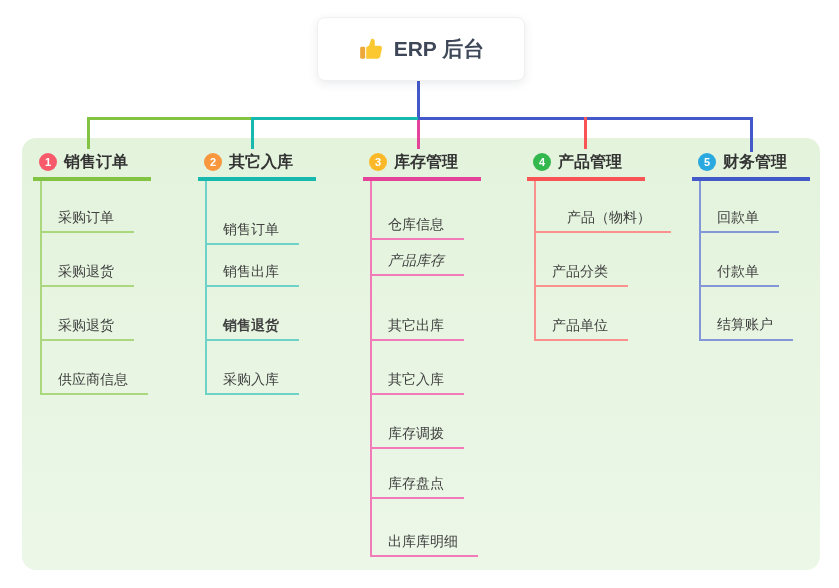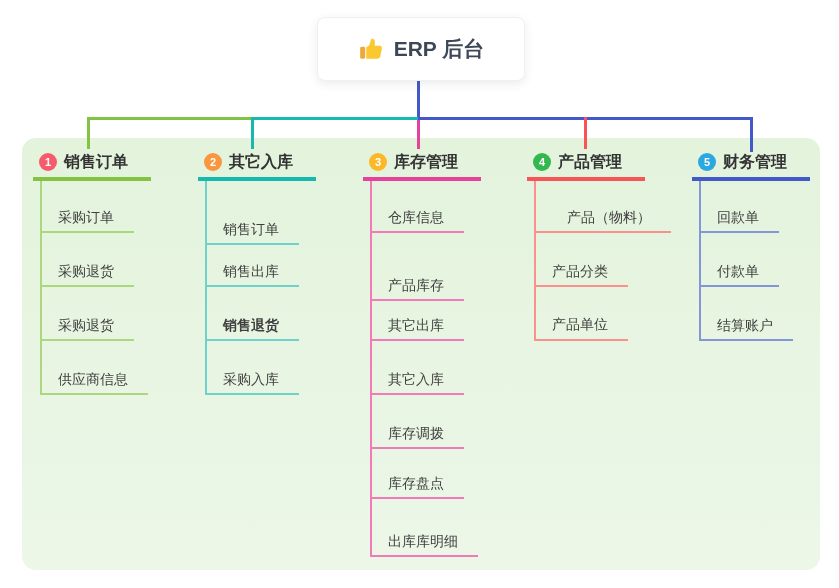--- a/index.html
+++ b/index.html
@@ -97,42 +97,42 @@
     <div class="child" style="top:114px;">销售出库</div>
     <div class="child" style="top:168px;font-weight:bold;">销售退货</div>
     <div class="child" style="top:222px;">采购入库</div>
   </div>
 
   <div class="branch" style="left: 363px; --badge: #fbb929; --line: #e5439a; --sub: #f07bb8;">
     <span class="badge">3</span>
     <span class="btitle">库存管理</span>
     <div class="bline"></div>
     <div class="cline" style="height:376px;"></div>
-    <div class="child" style="top:60px;">仓库信息</div>
-    <div class="child" style="top:128px;">产品库存</div>
+    <div class="child" style="top:67px;">仓库信息</div>
+    <div class="child" style="top:103px;font-style:italic;">产品库存</div>
     <div class="child" style="top:168px;">其它出库</div>
     <div class="child" style="top:222px;">其它入库</div>
     <div class="child" style="top:276px;">库存调拨</div>
     <div class="child" style="top:326px;">库存盘点</div>
     <div class="child" style="top:384px;">出库库明细</div>
   </div>
 
   <div class="branch" style="left: 527px; --badge: #32b84d; --line: #f85456; --sub: #fa918f;">
     <span class="badge">4</span>
     <span class="btitle">产品管理</span>
     <div class="bline"></div>
     <div class="cline" style="height:160px;"></div>
     <div class="child" style="top:60px;padding-left:33px;">产品（物料）</div>
     <div class="child" style="top:114px;">产品分类</div>
-    <div class="child" style="top:168px;font-family:Liberation Serif, serif;">产品单位</div>
+    <div class="child" style="top:168px;">产品单位</div>
   </div>
 
   <div class="branch" style="left: 692px; --badge: #2aa8e0; --line: #4459c9; --sub: #8296d8;">
     <span class="badge">5</span>
     <span class="btitle">财务管理</span>
     <div class="bline"></div>
     <div class="cline" style="height:160px;"></div>
     <div class="child" style="top:60px;">回款单</div>
     <div class="child" style="top:114px;">付款单</div>
-    <div class="child" style="top:168px;">结算账户</div>
+    <div class="child" style="top:168px;font-family:Liberation Mono, monospace;">结算账户</div>
   </div>
 
 </div>
 
 </body></html>

